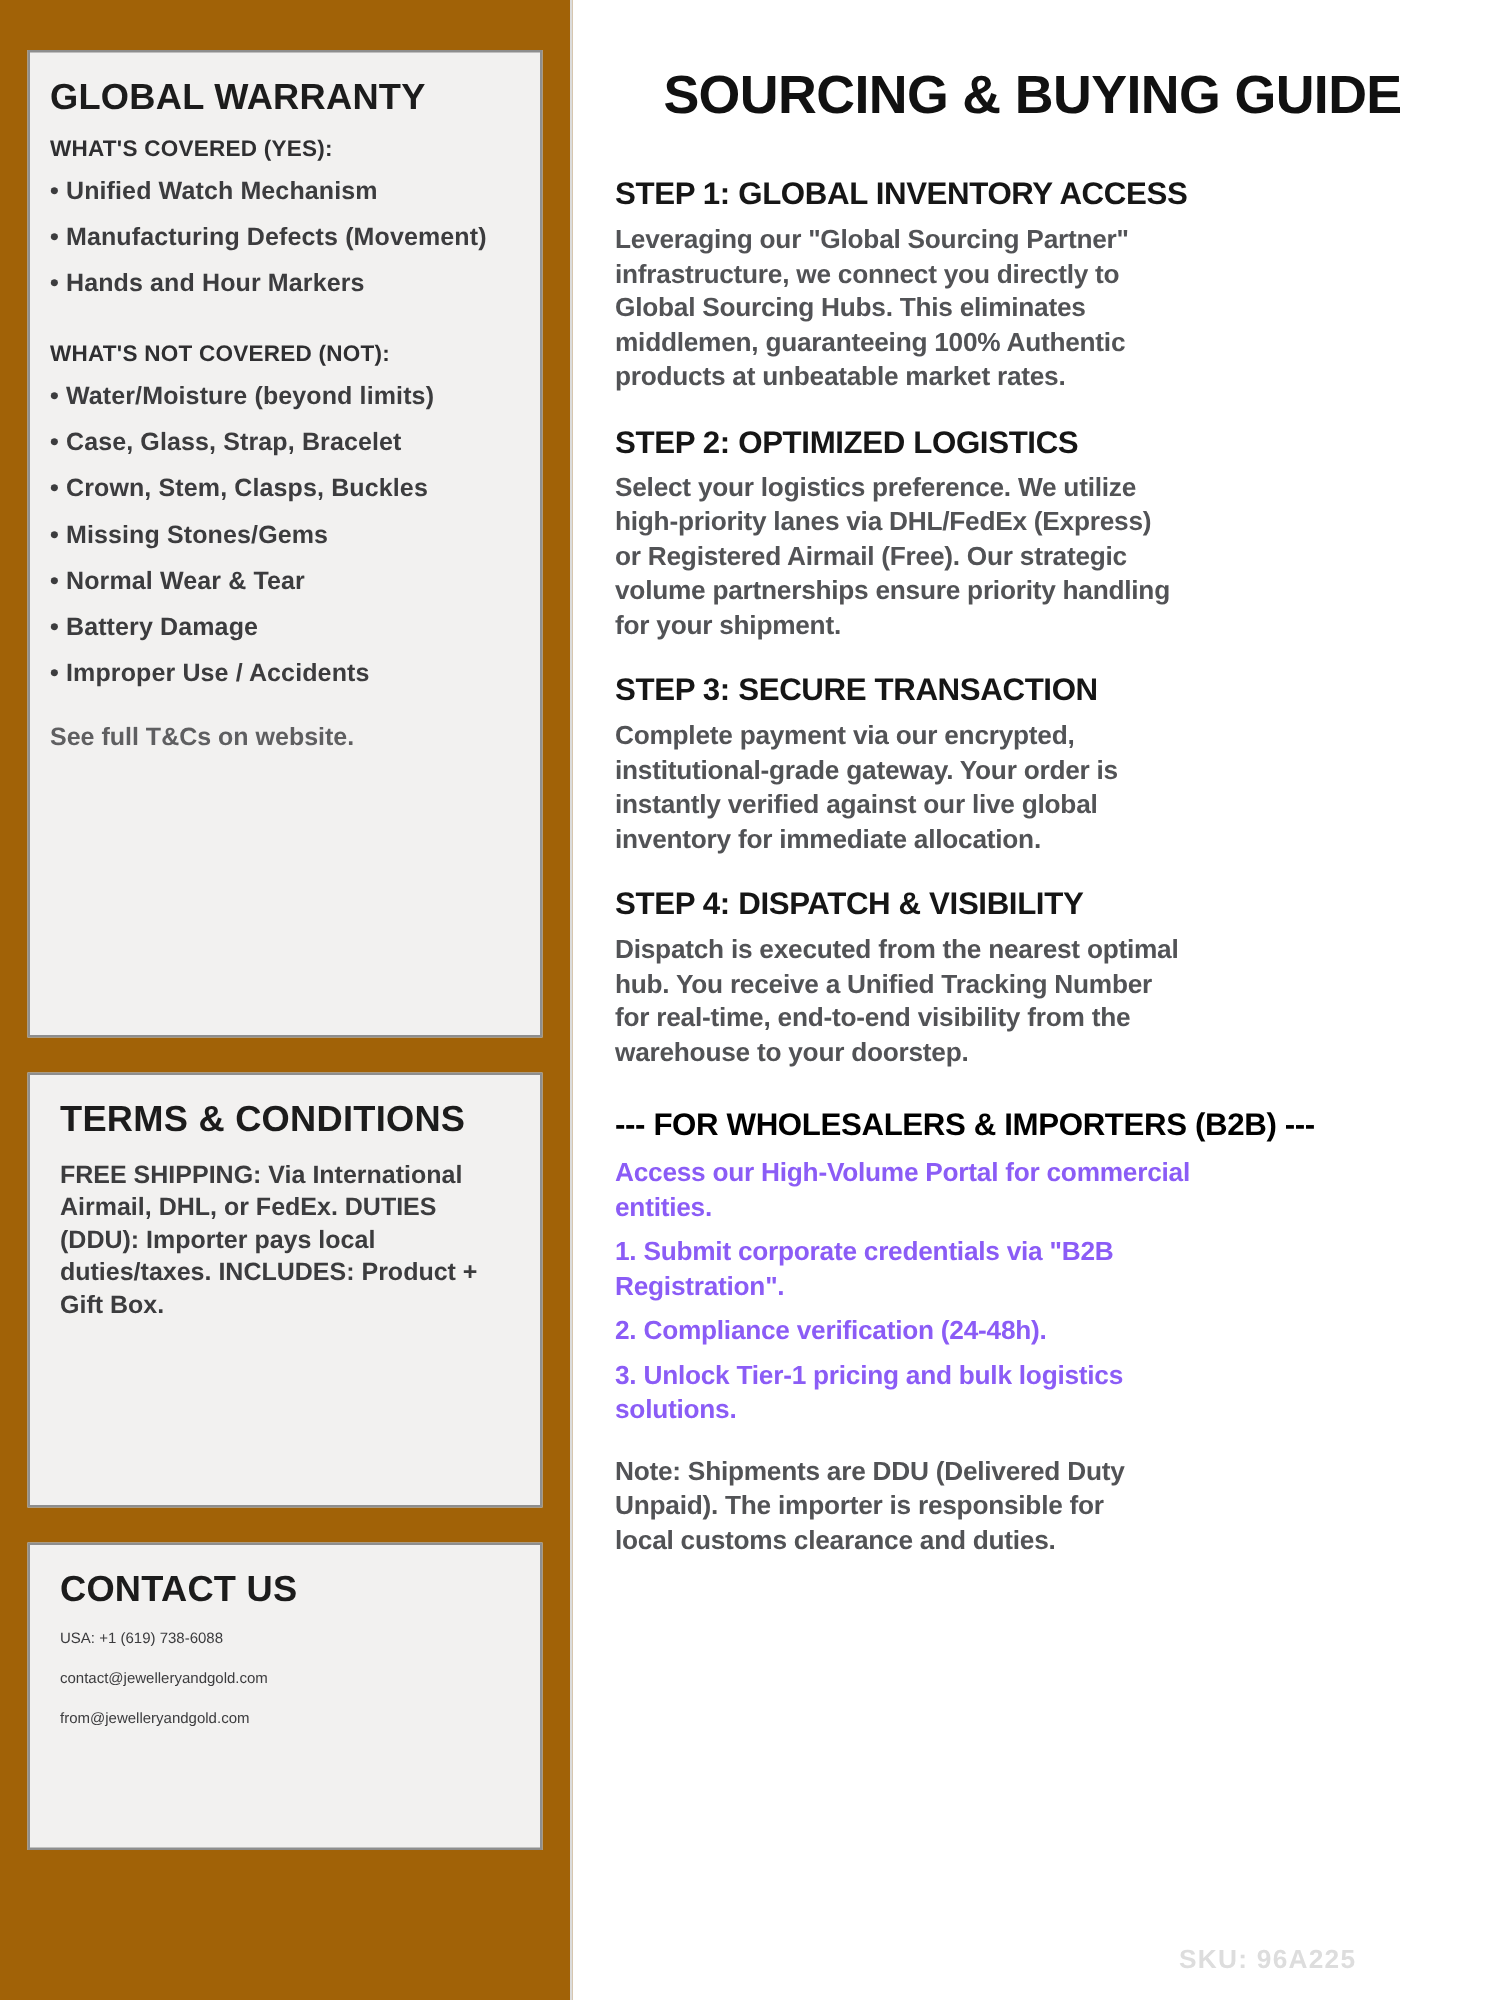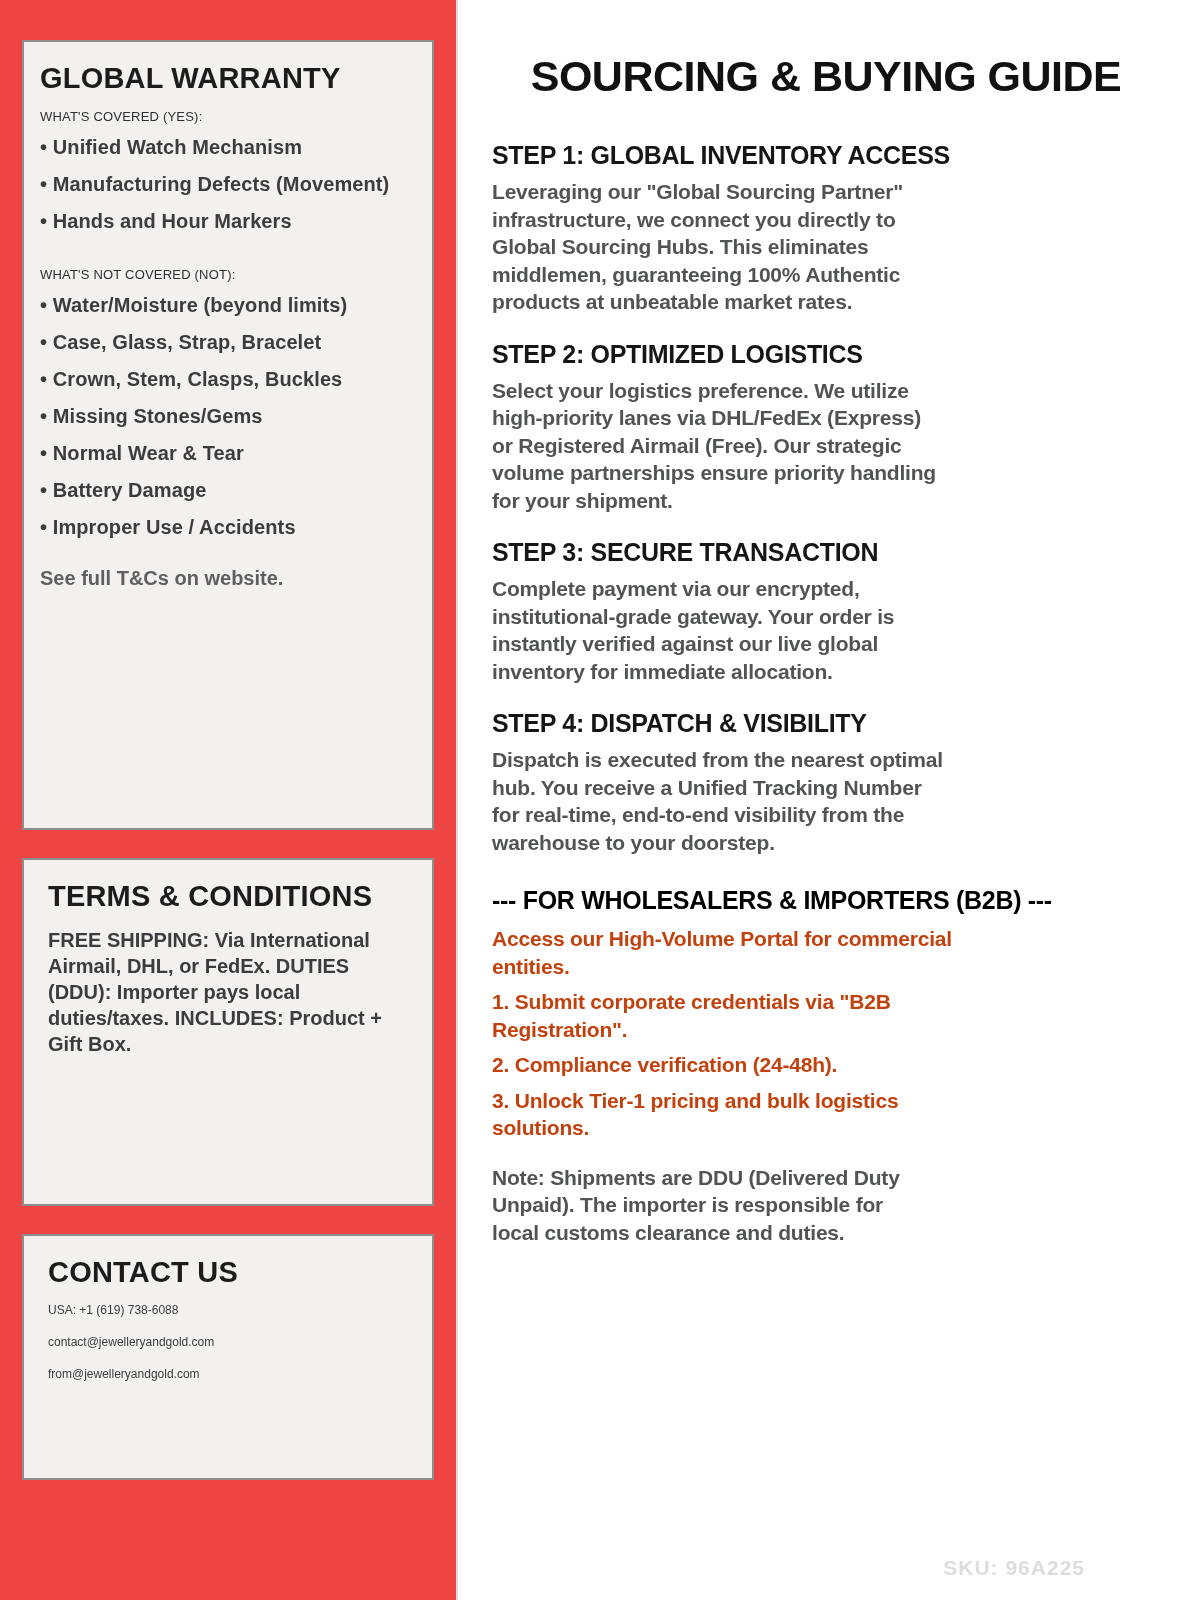--- a/index.html
+++ b/index.html
@@ -9,41 +9,41 @@
     display: flex;
     font-family: "Liberation Sans", sans-serif;
     background: #ffffff;
     overflow: hidden;
     position: relative;
   }
 
   
   .sidebar {
     width: 458px; height: 1600px;
-    background: #ef4444;
+    background: #a16207;
     border-right: 2px solid #dcdcdc;
     padding: 40px 22px 0 22px;
     flex: 0 0 auto;
   }
   .panel {
     border: 2px solid #8e8e8e;
     background: #f2f1f0;
     padding: 20px 16px;
   }
   .panel + .panel { margin-top: 28px; padding-left: 24px; }
   .panel-warranty { height: 790px; }
   .panel-terms    { height: 348px; }
   .panel-contact  { height: 246px; }
 
   .panel h2 {
     font-size: 29px; font-weight: 800; color: #1c1c1c;
     letter-spacing: 0.2px; margin-bottom: 14px;
   }
   .subhead {
-    font-size: 13px; font-weight: 400; color: #2f2f31;
+    font-size: 18px; font-weight: 700; color: #2f2f31;
     margin-bottom: 12px; letter-spacing: 0.2px;
   }
   .subhead.second { margin-top: 34px; }
   ul.bullets { list-style: none; }
   ul.bullets li {
     font-size: 20px; font-weight: 700; color: #3c3c3e;
     margin-bottom: 14px; letter-spacing: 0.1px;
   }
   ul.bullets li::before { content: "•  "; color: #3c3c3e; }
   .footnote {
@@ -81,21 +81,21 @@
     font-size: 21px; font-weight: 700; color: #525356;
     line-height: 27.5px; letter-spacing: -0.2px;
     white-space: pre-line;
   }
   .b2b-heading {
     font-size: 25px; font-weight: 800; color: #000000;
     letter-spacing: -0.3px;
     margin: 30px 0 10px 0;
   }
   .b2b-intro, .b2b-item {
-    font-size: 21px; font-weight: 700; color: #c2410c;
+    font-size: 21px; font-weight: 700; color: #8b5cf6;
     line-height: 27.5px; letter-spacing: -0.2px;
     white-space: pre-line;
     margin-bottom: 8px;
   }
   .b2b-note {
     font-size: 21px; font-weight: 700; color: #525356;
     line-height: 27.5px; letter-spacing: -0.2px;
     white-space: pre-line;
     margin-top: 22px;
   }

